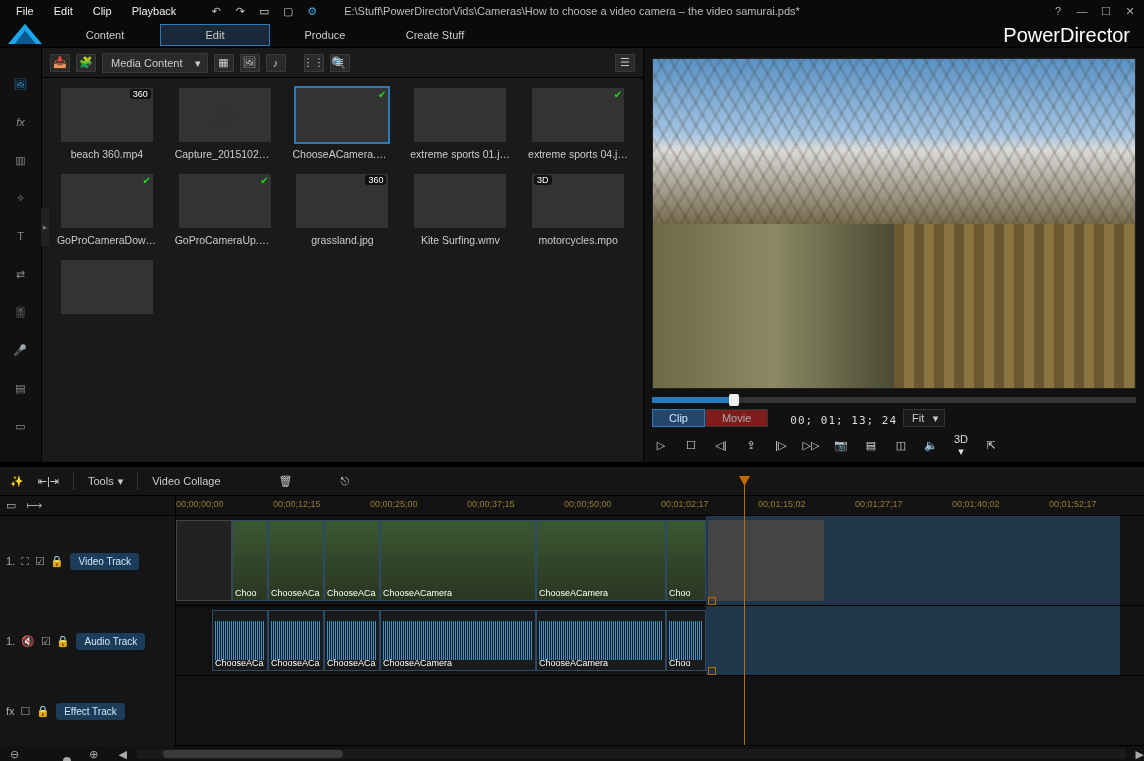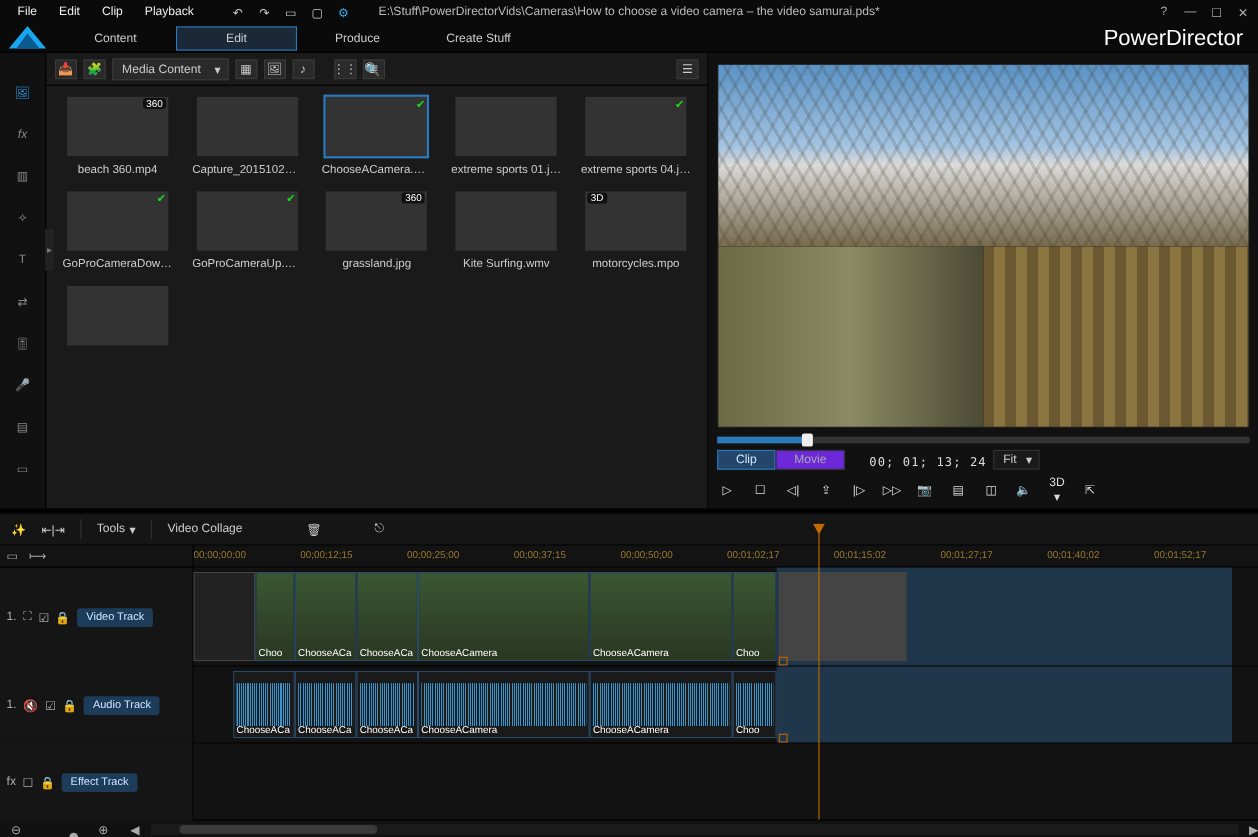--- a/index.html
+++ b/index.html
@@ -49,21 +49,21 @@
 .cam-curtain{background:repeating-linear-gradient(90deg,#6b5830 0,#6b5830 10px,#8a7540 10px,#8a7540 20px);}
 .pv-bot2 { display:flex; }
 .pv-bot2 > div { flex:1; }
 
 .timebar { margin-top: 8px; height: 6px; background: #333; position: relative; }
 .timebar .played { position: absolute; left: 0; top: 0; bottom: 0; width: 17%; background: #2a7bbd; }
 .timebar .handle { position: absolute; left: 17%; top: -3px; width: 10px; height: 12px; background: #eee; border-radius: 2px; transform: translateX(-50%); }
 
 .prev-row2 { display: flex; align-items: flex-end; gap: 6px; margin-top: 6px; }
 .toggle-pair { display: flex; }
-.toggle-pair .tg { border: 1px solid #333; padding: 2px 16px; background: #6d28d9; cursor:pointer; }
+.toggle-pair .tg { border: 1px solid #333; padding: 2px 16px; background: #7f1d1d; cursor:pointer; }
 .toggle-pair .tg.active { background: #23466a; border-color: #2a7bbd; color: #cfe6ff; }
 .tc { color: #ddd; letter-spacing: 1px; font-family: monospace; }
 .fit-sel { background: #1a1a1a; border: 1px solid #333; padding: 2px 20px 2px 8px; position: relative; color:#ccc;}
 .fit-sel::after { content:"▾"; position:absolute; right:6px; }
 
 .prev-ctrls { display: flex; gap: 12px; margin-top: 6px; align-items: center; color: #ddd; }
 .prev-ctrls .pic { cursor: pointer; width:18px; text-align:center; }
 
 
 .tl-toolbar { height: 30px; background: #151515; display: flex; align-items: center; gap: 14px; padding: 0 10px; border-top:1px solid #000; border-bottom:1px solid #000;}

